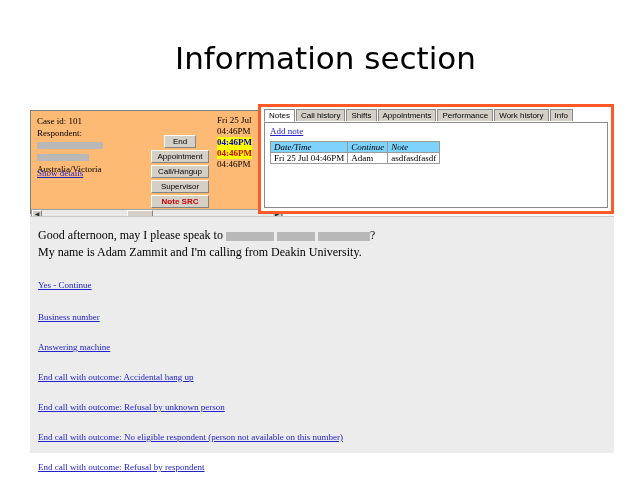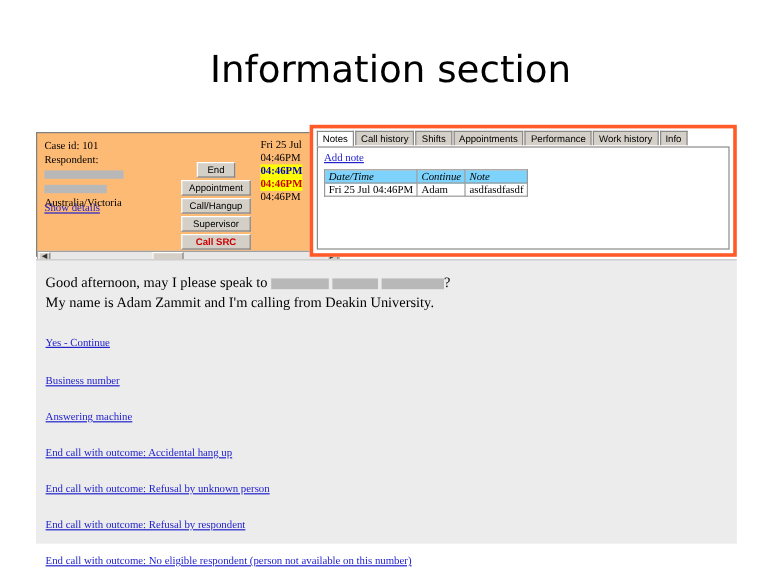--- a/index.html
+++ b/index.html
@@ -274,21 +274,21 @@
       <div>Australia/Victoria</div>
     </div>
 
     <div class="show-details">Show details</div>
 
     <div id="action-buttons">
       <div class="act-btn end">End</div>
       <div class="act-btn">Appointment</div>
       <div class="act-btn">Call/Hangup</div>
       <div class="act-btn">Supervisor</div>
-      <div class="act-btn red">Call SRC</div>
+      <div class="act-btn red">Note SRC</div>
     </div>
 
     <div id="time-column">
       <div>Fri 25 Jul</div>
       <div>04:46PM</div>
       <div class="time-hl-blue2">04:46PM</div>
       <div class="time-hl-red">04:46PM</div>
       <div>04:46PM</div>
     </div>
 
@@ -342,19 +342,19 @@
       </div>
       <div>My name is Adam Zammit and I'm calling from Deakin University.</div>
     </div>
 
     <div id="outcome-links">
       <a class="first">Yes - Continue</a>
       <a>Business number</a>
       <a>Answering machine</a>
       <a>End call with outcome: Accidental hang up</a>
       <a>End call with outcome: Refusal by unknown person</a>
+      <a>End call with outcome: No eligible respondent (person not available on this number)</a>
       <a>End call with outcome: Refusal by respondent</a>
-      <a>End call with outcome: No eligible respondent (person not available on this number)</a>
 
     </div>
   </div>
 
 </div>
 
 </body></html>

